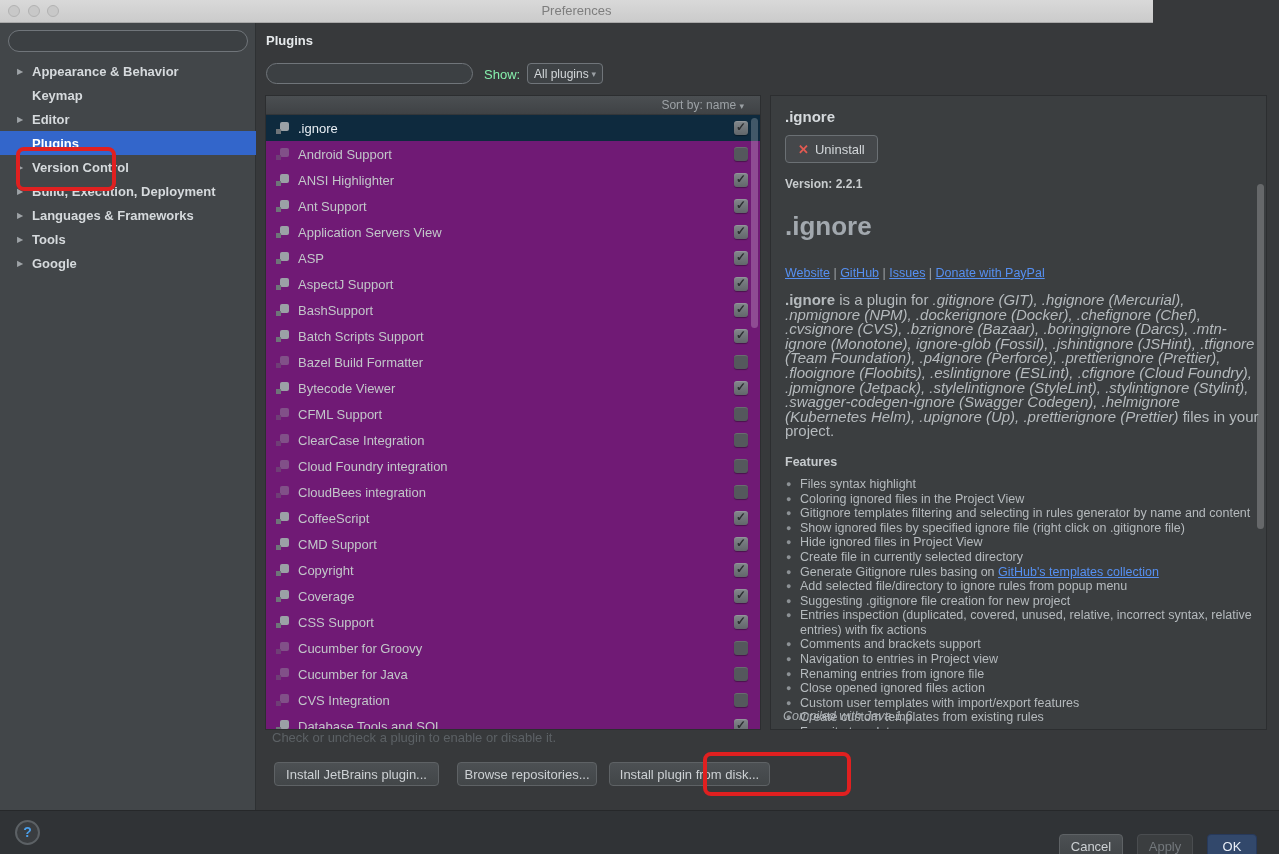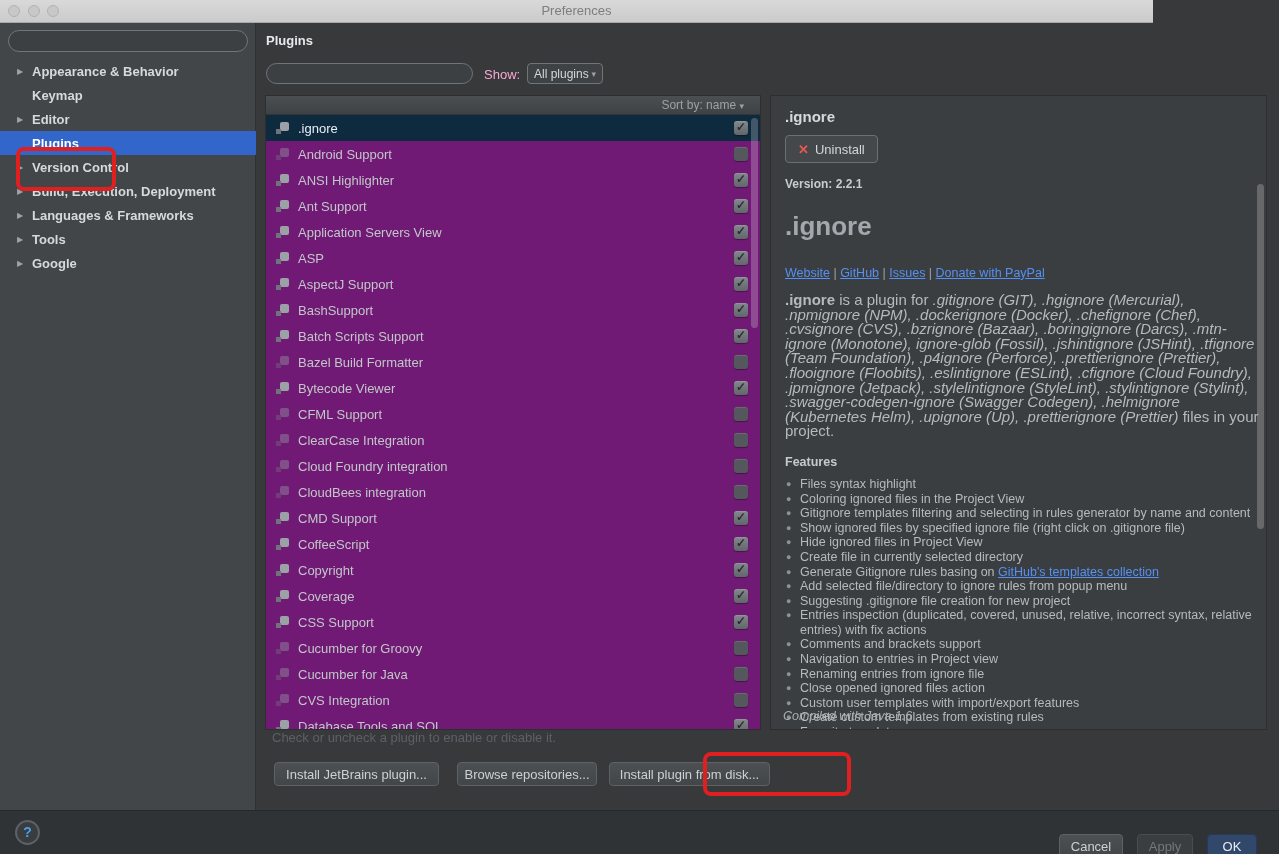--- a/index.html
+++ b/index.html
@@ -44,21 +44,21 @@
   
   #main{ position:absolute; left:256px; top:23px; width:1023px; height:787px; background:#37393b; }
   #main-title{ position:absolute; left:10px; top:10px; font-size:13px; font-weight:bold; color:#e6e9eb; }
   #plugins-search{
     position:absolute; left:10px; top:40px; width:207px; height:21px;
     border:1px solid #70757a; border-radius:11px; background:#3c4043;
     padding-left:34px; color:#d0d4d7; font-size:12px; outline:none;
   }
   #plugins-mag{ left:20px; top:45px; }
   #plugins-search-caret{ position:absolute; left:32px; top:43px; font-size:8px; color:#9ba0a4; }
-  #show-label{ position:absolute; left:228px; top:44px; font-size:13px; color:#f9a8d4; }
+  #show-label{ position:absolute; left:228px; top:44px; font-size:13px; color:#86efac; }
   #show-combo{
     position:absolute; left:271px; top:40px; width:76px; height:21px;
     border:1px solid #70757a; border-radius:4px; background:#3e4245;
     font-size:12px; color:#d3d7da; display:flex; align-items:center;
     padding:0 6px; justify-content:space-between; cursor:default;
   }
   .caret{ font-size:9px; color:#9ba0a4; }
   
   #plugin-list{
     position:absolute; left:9px; top:72px; width:496px; height:635px;
@@ -285,26 +285,26 @@
           <span class="p-name">Cloud Foundry integration</span>
           <span class="cb"></span>
         </div>
         <div class="p-row">
           <span class="plug-icon dim"></span>
           <span class="p-name">CloudBees integration</span>
           <span class="cb"></span>
         </div>
         <div class="p-row">
           <span class="plug-icon"></span>
+          <span class="p-name">CoffeeScript</span>
+          <span class="cb checked"></span>
+        </div>
+        <div class="p-row">
+          <span class="plug-icon"></span>
           <span class="p-name">CMD Support</span>
-          <span class="cb checked"></span>
-        </div>
-        <div class="p-row">
-          <span class="plug-icon"></span>
-          <span class="p-name">CoffeeScript</span>
           <span class="cb checked"></span>
         </div>
         <div class="p-row">
           <span class="plug-icon"></span>
           <span class="p-name">Copyright</span>
           <span class="cb checked"></span>
         </div>
         <div class="p-row">
           <span class="plug-icon"></span>
           <span class="p-name">Coverage</span>

